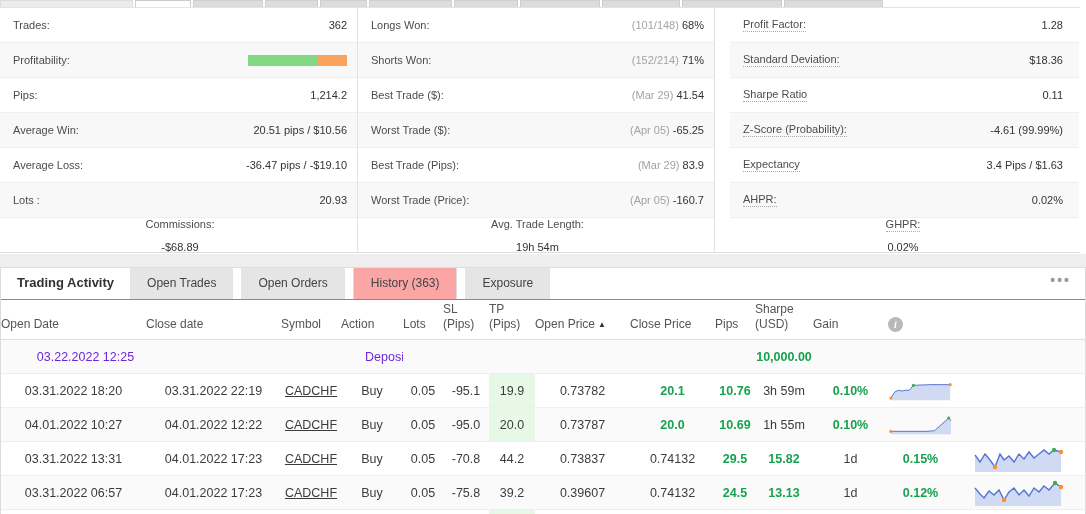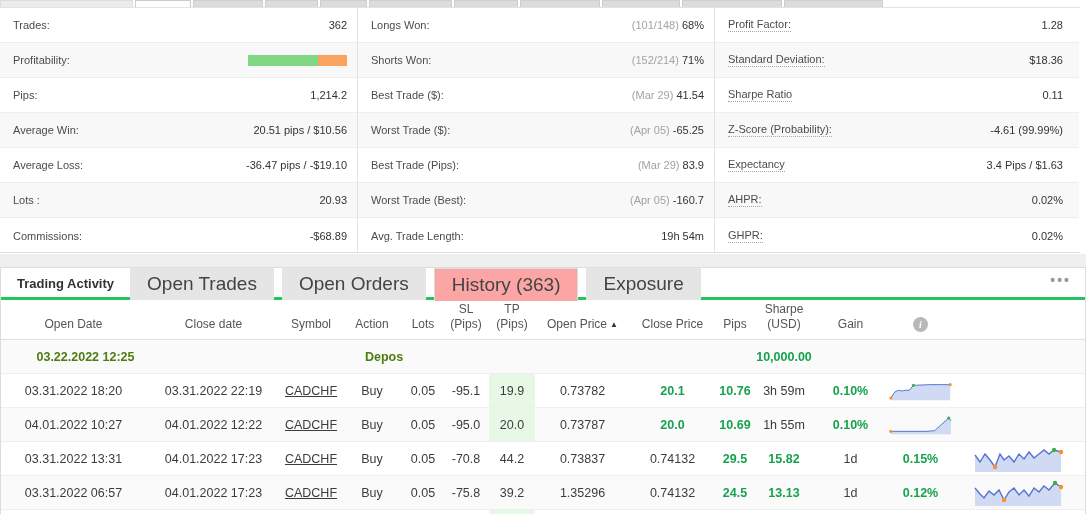--- a/index.html
+++ b/index.html
@@ -11,67 +11,67 @@
   .top-strip { position:absolute; left:0; top:0; width:1086px; height:7px; background:#fff; }
   .top-strip .sliver { position:absolute; top:0; height:7px; background:#dcdcdc; border:1px solid #cfcfcf; border-bottom:none; }
   .top-strip .sliver.light { background:#ececec; border-color:#dedede; }
   .top-strip .sliver.active { background:#fdfdfd; border-color:#cccccc; }
 
   
   .stats { position:absolute; left:0; top:7px; width:1080px; height:246px; display:flex;
     border-top:1px solid #e3e3e3; border-bottom:1px solid #ddd; }
   .stat-col { width:357px; }
   .stat-col + .stat-col { border-left:1px solid #e3e3e3; }
-  .stat-col.c3 { width:365px; }
+  .stat-col.c3 { width:365px;padding-left:15px; }
   .stat-row { height:35px; display:flex; align-items:center; justify-content:space-between;
     padding:0 10px 0 13px; font-size:11px; border-bottom:1px solid #efefef; }
-  .stat-row:last-child { border-bottom:none; }
+  .stat-row:last-child { border-bottom:none;flex-direction:column; }
   .stat-row.alt { background:#f8f8f8; }
   .stat-label { color:#4c4c4c; }
   .stat-label.dotted { border-bottom:1px dotted #a9a9a9; padding-bottom:1px; }
   .stat-value { color:#333; text-align:left; }
   .stat-note { color:#a3a3a3; }
   .c3 .stat-row { padding-right:16px; }
 
   .profit-bar { width:99px; height:11px; display:flex; }
   .bar-green { height:11px; background:#82d882; }
   .bar-orange { height:11px; background:#f9a35e; flex:1; }
 
   
   .section-gap { position:absolute; left:0; top:254px; width:1086px; height:13px; background:#efefef; }
 
   
   .panel { position:absolute; left:0; top:267px; width:1086px; height:247px;
     background:#fff; border:1px solid #dcdcdc; border-bottom:none; overflow:hidden; }
-  .tabbar { position:relative; height:32px; display:flex; align-items:flex-start;
-    border-bottom:3px solid #22c55e; background:#fff; }
+  .tabbar { position:relative; height:32px; display:flex; align-items:flex-end;
+    border-bottom:1px solid #22c55e; background:#fff; }
   .panel-title { font-size:13px; font-weight:bold; color:#333; line-height:32px; padding:0 16px; }
-  .tab { font-size:19px; color:#444; line-height:32px; padding:0 17px; background:#e5e5e5;
+  .tab { font-size:12px; color:#444; line-height:32px; padding:0 17px; background:#e5e5e5;
     margin-right:8px; cursor:pointer; white-space:nowrap; }
   .tab.active { background:#fca5a5; border:1px solid #dcdcdc; border-bottom:none; height:33px; }
   .more-menu { position:absolute; right:14px; top:4px; color:#9a9a9a; font-size:14px;
     letter-spacing:2px; font-weight:bold; cursor:pointer; }
 
   
   .ttable { --cols:145px 135px 60px 62px 40px 46px 46px 95px 85px 40px 58px 75px 65px 132px; }
   .thead { display:grid; grid-template-columns:var(--cols); height:40px; border-bottom:1px solid #e0e0e0; }
-  .th { display:flex; flex-direction:column; justify-content:flex-end; align-items:center;
+  .th { display:flex; flex-direction:column; justify-content:flex-end; align-items:flex-start;
     padding-bottom:7px; font-size:12px; color:#555; line-height:15px; text-align:center; white-space:nowrap; }
   .sort-arrow { font-size:8px; color:#333; margin-left:3px; }
   .th .hrow { display:flex; align-items:center; }
   .info-icon { width:15px; height:15px; border-radius:50%; background:#b9b9b9; color:#fff;
     font-size:10px; font-weight:bold; line-height:15px; text-align:center;
     font-family:"Liberation Serif","DejaVu Serif",serif; font-style:italic; }
 
   .trow { display:grid; grid-template-columns:var(--cols); height:34px; border-bottom:1px solid #efefef; }
   .trow.alt { background:#fafafa; }
   .td { font-size:12.5px; color:#3c3c3c; line-height:34px; text-align:center; white-space:nowrap; overflow:hidden; }
   .td.green { color:#16a24e; font-weight:bold; }
   .td.tp-green { background:#e7f8e7; }
-  .td.orange { color:#4d7c0f; font-weight:bold;margin-left:24px; }
+  .td.orange { color:#6d28d9; font-weight:normal;margin-left:24px; }
   .symbol-link { text-decoration:underline; color:#3c3c3c; cursor:pointer;margin-top:43px; }
   .spark-cell { display:flex; align-items:center; justify-content:center; }
   .spark-cell svg { display:block; }
 </style>
 </head>
 <body>
 
 <div class="page">
 
   <div class="top-strip">
@@ -138,21 +138,21 @@
       </div>
       <div class="stat-row alt">
         <span class="stat-label">Worst Trade ($):</span>
         <span class="stat-value"><span class="stat-note">(Apr 05)</span> <span>-65.25</span></span>
       </div>
       <div class="stat-row">
         <span class="stat-label">Best Trade (Pips):</span>
         <span class="stat-value"><span class="stat-note">(Mar 29)</span> <span>83.9</span></span>
       </div>
       <div class="stat-row alt">
-        <span class="stat-label">Worst Trade (Best):</span>
+        <span class="stat-label">Worst Trade (Price):</span>
         <span class="stat-value"><span class="stat-note">(Apr 05)</span> <span>-160.7</span></span>
       </div>
       <div class="stat-row">
         <span class="stat-label">Avg. Trade Length:</span>
         <span class="stat-value">19h 54m</span>
       </div>
     </div>
 
     <div class="stat-col c3">
       <div class="stat-row">
@@ -337,21 +337,21 @@
       </div>
 
       <div class="trow alt">
         <div class="td">03.31.2022 06:57</div>
         <div class="td">04.01.2022 17:23</div>
         <div class="td"><span class="symbol-link">CADCHF</span></div>
         <div class="td">Buy</div>
         <div class="td">0.05</div>
         <div class="td">-75.8</div>
         <div class="td">39.2</div>
-        <div class="td">1.35296</div>
+        <div class="td">0.39607</div>
         <div class="td">0.74132</div>
         <div class="td green">24.5</div>
         <div class="td green">13.13</div>
         <div class="td">1d</div>
         <div class="td green">0.12%</div>
         <div class="td spark-cell">
             <svg width="92" height="26" viewBox="0 0 92 26">
               <polygon points="2,26 2,8 7,14 11,18 16,11 21,15 26,10 31,20 36,12 41,8 46,15 51,10 56,16 61,8 66,12 71,6 76,10 82,3 88,7 88,26" fill="#c9d3f1" opacity="0.85"></polygon>
               <polyline points="2,8 7,14 11,18 16,11 21,15 26,10 31,20 36,12 41,8 46,15 51,10 56,16 61,8 66,12 71,6 76,10 82,3 88,7" fill="none" stroke="#5673d2" stroke-width="1.4"></polyline>
               <circle cx="31" cy="20" r="2.2" fill="#ff8d2e"></circle>

